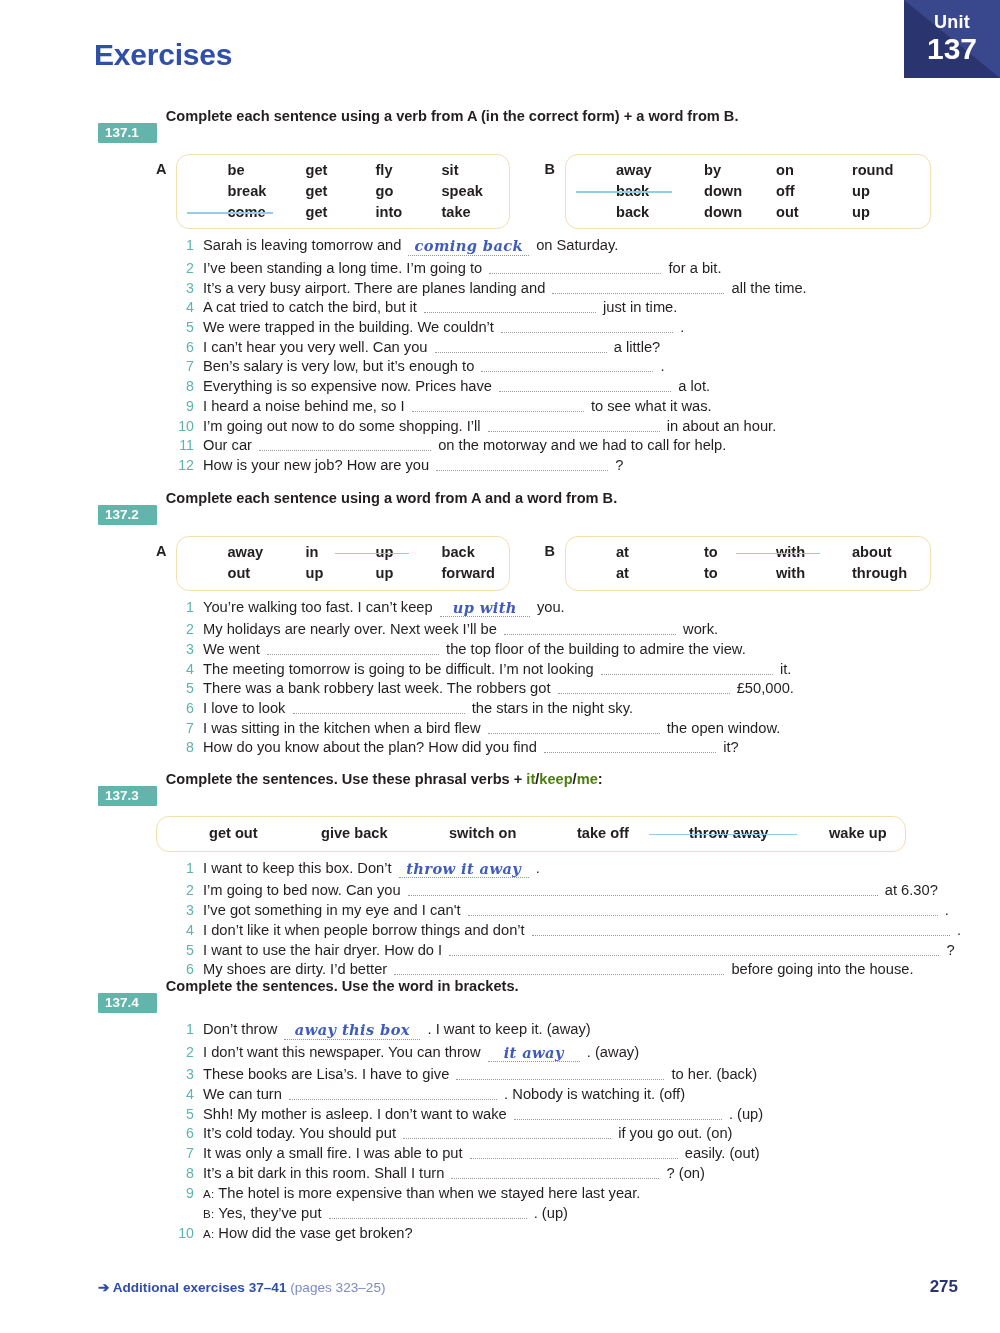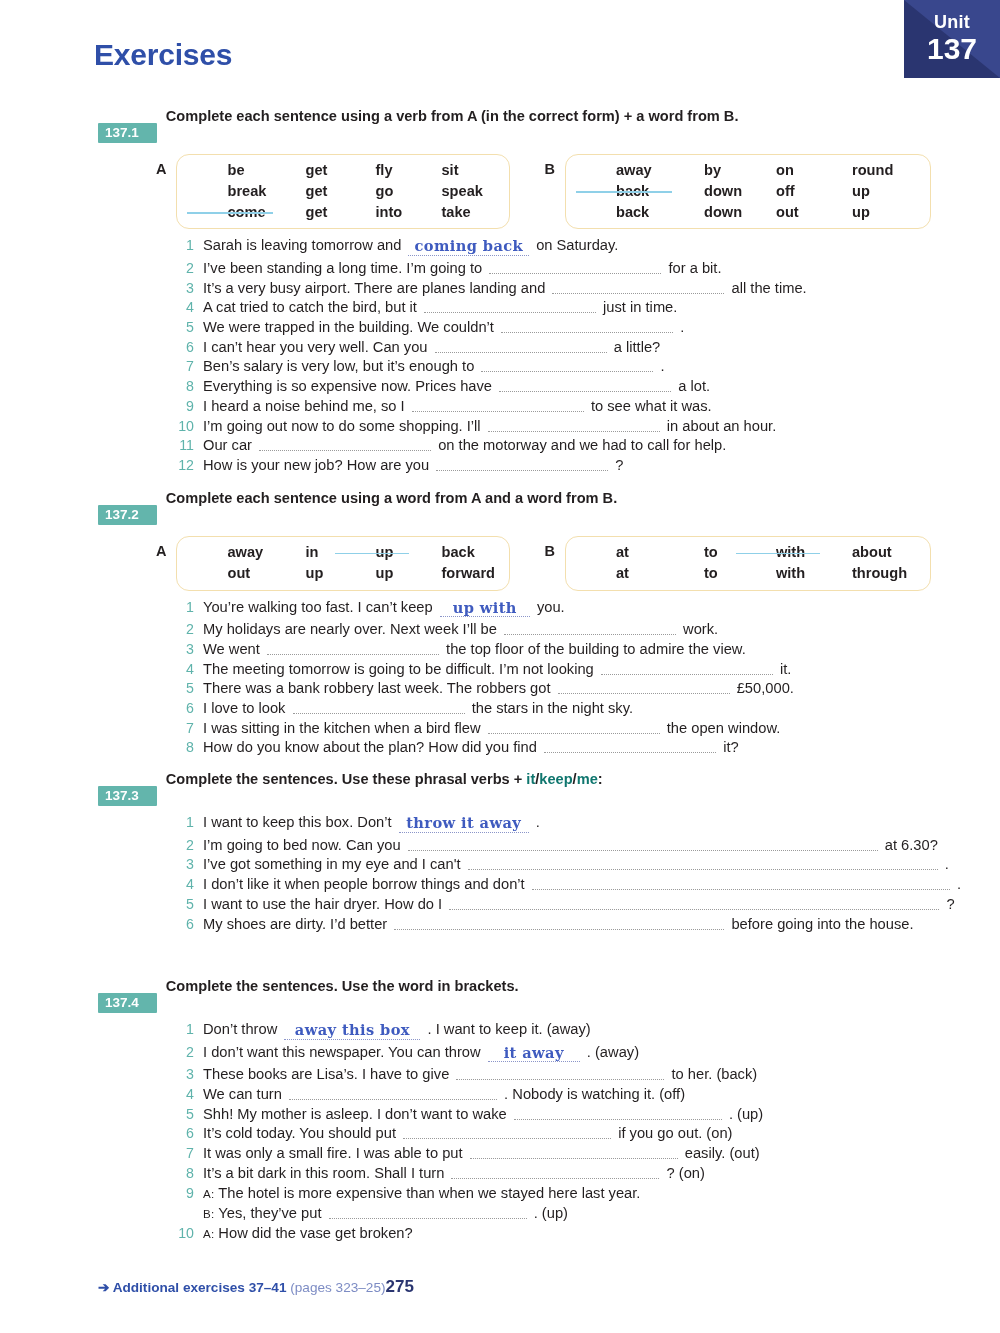--- a/index.html
+++ b/index.html
@@ -57,21 +57,21 @@
     background:#63b5ac; color:#ffffff;
     font-size:13.5px; font-weight:bold;
     padding:3px 18px 3px 7px; border-radius:1px;
     line-height:1.05; min-width:49px; text-align:center;
     flex:0 0 auto; margin-top:18px;
   }
   .ex-title{
     font-size:14.6px; font-weight:bold; color:#231f20;
     line-height:1.25; padding-top:2px;
   }
-  .ex-title .accent-it{ color:#0f766e; }
+  .ex-title .accent-it{ color:#4d7c0f; }
   .ex-title .slash{ color:#231f20; }
 
   
   .wordbox-row{ display:flex; align-items:flex-start; gap:10px; margin-top:11px; padding-left:58px; }
   .wb-label{ font-size:14.5px; font-weight:bold; padding-top:7px; }
   .wordbox{
     border:1.4px solid #f3dfae; border-radius:13px;
     padding:5px 14px 6px 14px; background:#ffffff;
   }
   .wb-line{ display:flex; }
@@ -115,32 +115,32 @@
   .blank{
     display:inline-block;
     border-bottom:1.6px dotted #9a9a9a;
     height:13px; vertical-align:-1px;
     margin:0 3px;
   }
   
   .hw{
     display:inline-block;
     font-family:"DejaVu Serif", serif;
-    font-weight:bold;
+    font-style:italic; font-weight:bold;
     color:#3f5bbf; font-size:14.6px;
     border-bottom:1.6px dotted #8b95c9;
     padding:0 6px 1px 6px; margin:0 3px;
     text-align:center; vertical-align:-1px;
     letter-spacing:.4px;
   }
 
   
   .footer{
     position:absolute; left:98px; top:1277px; width:860px;
-    display:flex; align-items:baseline; justify-content:flex-start;
+    display:flex; align-items:baseline; justify-content:space-between;
   }
   .footer-left{ font-size:13.6px; font-weight:bold; color:#2f4fa8; }
   .footer-left .pages{ font-weight:normal; color:#7d8cc4; }
   .footer-page{ font-size:17px; font-weight:bold; color:#2a3570; }
 </style>
 </head>
 <body>
 
 <div class="unit-badge">
   <span class="corner"></span>
@@ -321,20 +321,27 @@
         </div>
         <div class="item">
           <span class="item-num">8</span>
           <span class="item-text"><span>How do you know about the plan?  How did you find</span> <span class="blank" style="width:172px"></span> <span>it?</span></span>
         </div>
       </div>
     </div>
     <div class="exercise" style="top: 768px;"><div class="ex-head">
         <div class="ex-badge">137.3</div>
         <div class="ex-title">Complete the sentences.  Use these phrasal verbs + <span class="accent-it">it</span><span class="slash">/</span><span class="accent-it">keep</span><span class="slash">/</span><span class="accent-it">me</span>:</div>
+      </div><div class="phrasebox">
+        <span class="wb-cell" style="width:112px">get out</span>
+        <span class="wb-cell" style="width:128px">give back</span>
+        <span class="wb-cell" style="width:128px">switch on</span>
+        <span class="wb-cell" style="width:112px">take off</span>
+        <span class="wb-cell struck" style="width:140px">throw away</span>
+        <span class="wb-cell" style="width:96px">wake up</span>
       </div><div class="items">
         <div class="item">
           <span class="item-num">1</span>
           <span class="item-text"><span>I want to keep this box.  Don’t</span> <span class="hw" style="min-width:130px">throw it away</span> <span>.</span></span>
         </div>
         <div class="item">
           <span class="item-num">2</span>
           <span class="item-text"><span>I’m going to bed now.  Can you</span> <span class="blank" style="width:470px"></span> <span>at 6.30?</span></span>
         </div>
         <div class="item">

